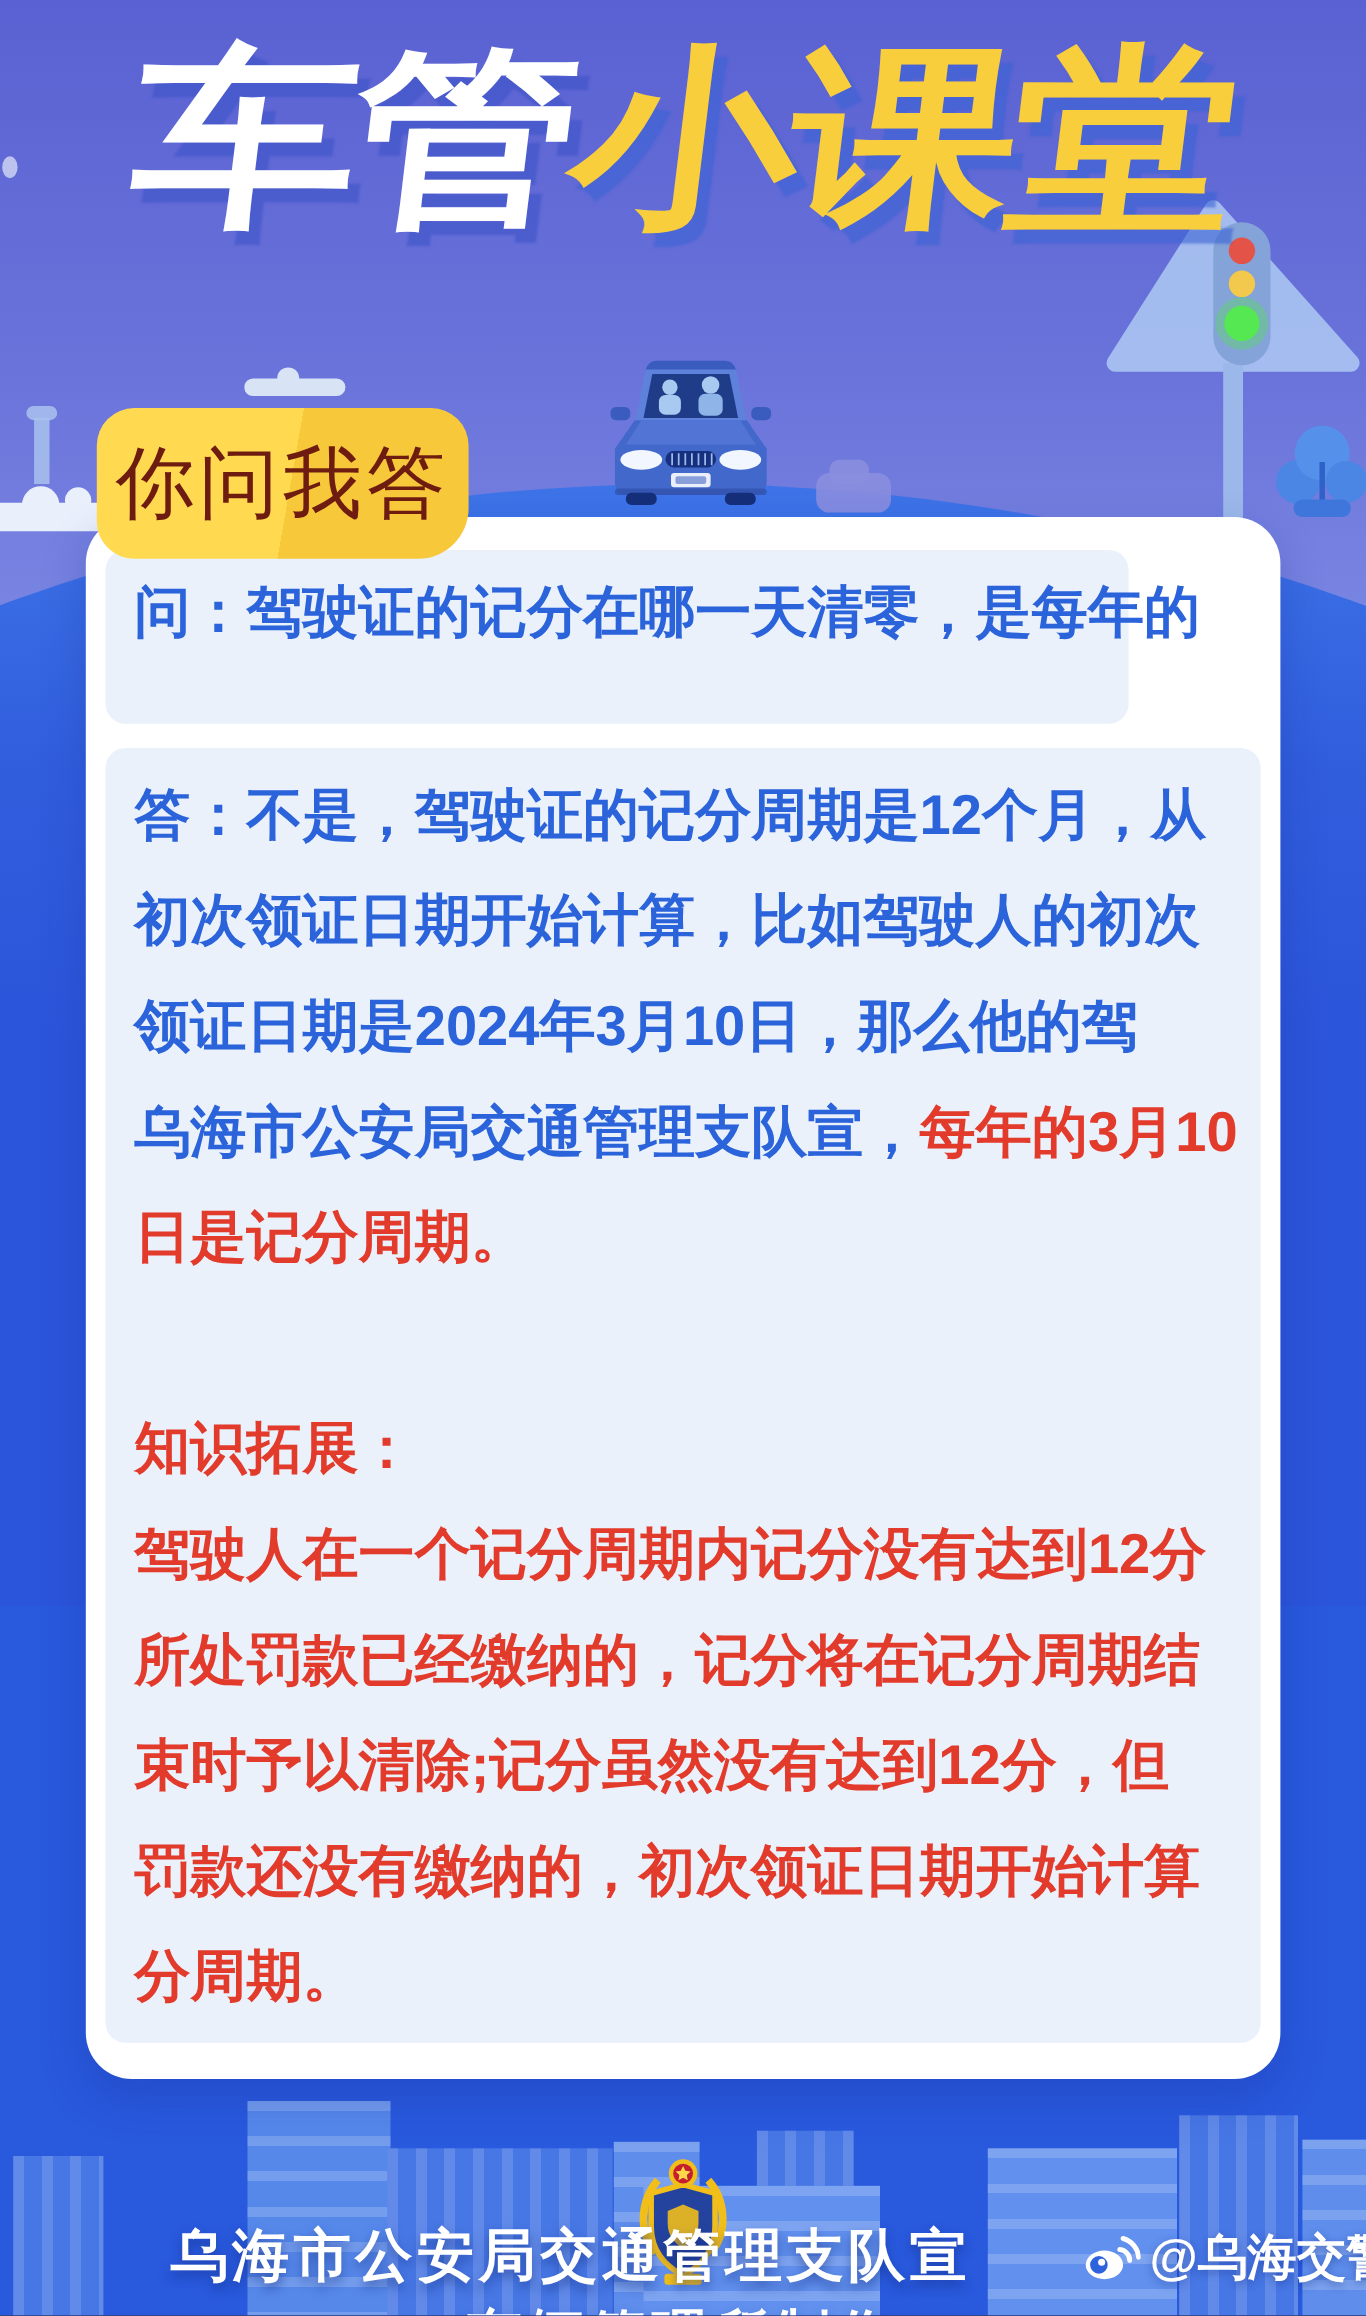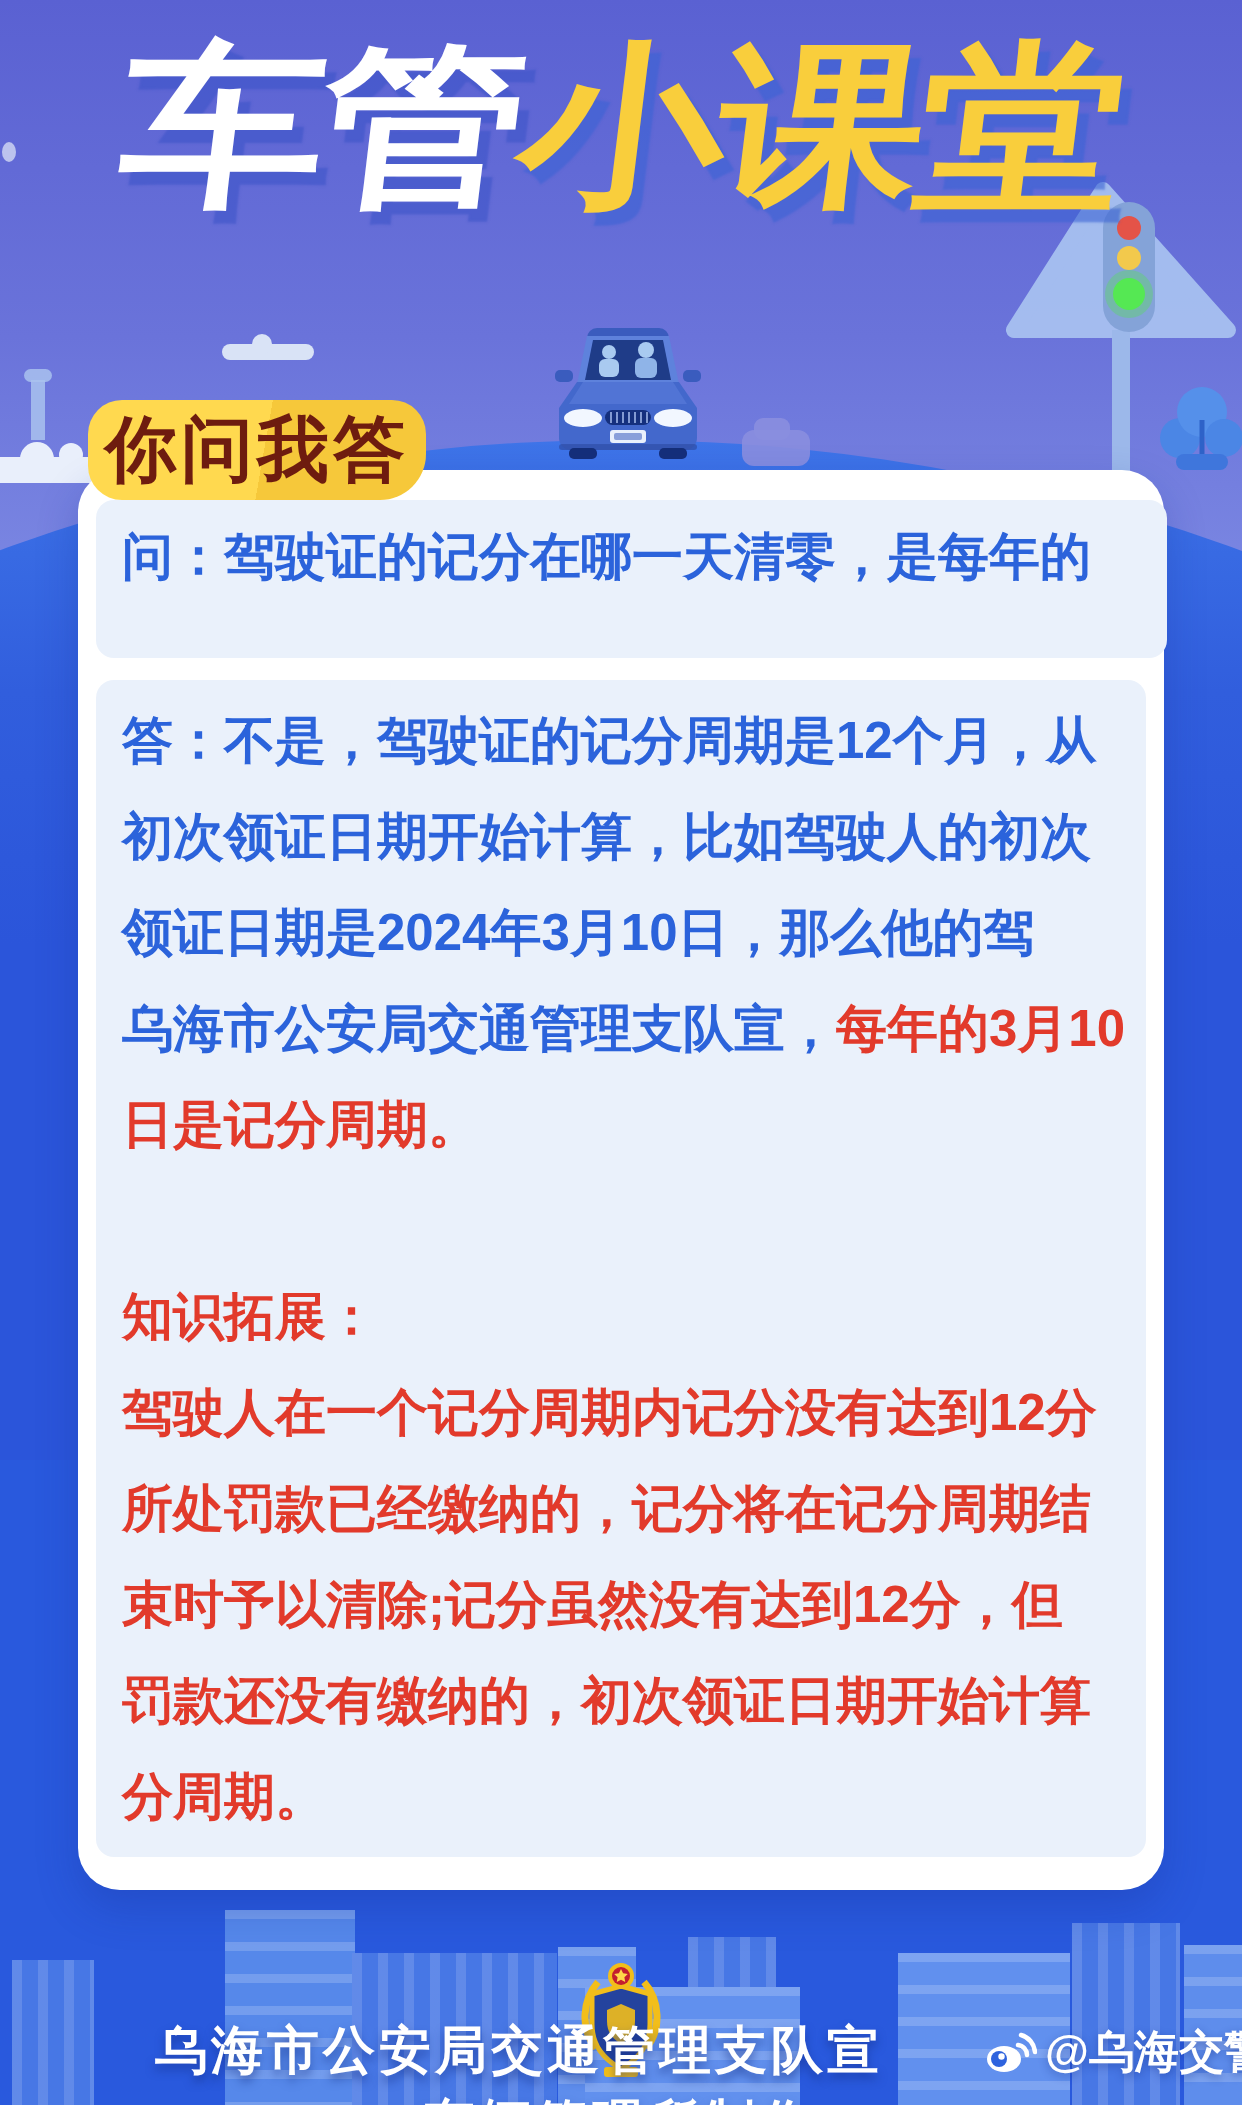--- a/index.html
+++ b/index.html
@@ -30,32 +30,32 @@
   
   .title{
     left:0;top:26px;width:1242px;text-align:center;z-index:4;
     transform:skewX(-7deg) scaleX(1.16);transform-origin:center;
     font-weight:900;font-size:176px;line-height:200px;letter-spacing:-4px;white-space:nowrap;
   }
   .t-white{color:#ffffff;text-shadow:10px 13px 2px rgba(56,82,198,.55);}
   .t-yellow{color:#f9ce3c;text-shadow:10px 13px 2px rgba(58,98,212,.6);}
   
   .badge{
-    left:88px;top:400px;width:338px;height:100px;z-index:6;
+    left:88px;top:371px;width:338px;height:137px;z-index:6;
     background:linear-gradient(100deg,#ffd94f 0 52%,#f6c83a 52%);
     border-radius:34px 34px 46px 34px;
     display:flex;align-items:center;justify-content:center;
-    font-size:72px;font-weight:700;color:#6e1c0f;letter-spacing:4px;
+    font-size:72px;font-weight:400;color:#6e1c0f;letter-spacing:4px;
   }
   
   .card{
     left:78px;top:470px;width:1086px;height:1420px;background:#ffffff;border-radius:42px;
     box-shadow:0 18px 40px rgba(23,48,150,.28);z-index:5;
   }
-  .q-box{position:absolute;left:18px;top:30px;width:1071px;height:158px;background:#eaf1fb;border-radius:18px;
+  .q-box{position:absolute;left:18px;top:30px;width:930px;height:158px;background:#eaf1fb;border-radius:18px;
     padding:14px 0 0 26px;box-sizing:border-box;}
   .q-line{height:85px;line-height:85px;font-size:51px;font-weight:700;color:#2b63db;white-space:nowrap;}
   .a-box{position:absolute;left:18px;top:210px;width:1050px;height:1177px;background:#eaf1fb;border-radius:18px;
     padding:13px 5px 0 26px;box-sizing:border-box;}
   .a-line{height:96px;line-height:96px;font-size:51px;font-weight:700;white-space:nowrap;}
   .seg-blue{color:#2b63db;}
   .seg-red{color:#e23a2b;text-align:right;}
   
   .police-badge{left:576px;top:1960px;z-index:6;}
   .publisher{left:0;top:2016px;width:1038px;text-align:center;z-index:6;

